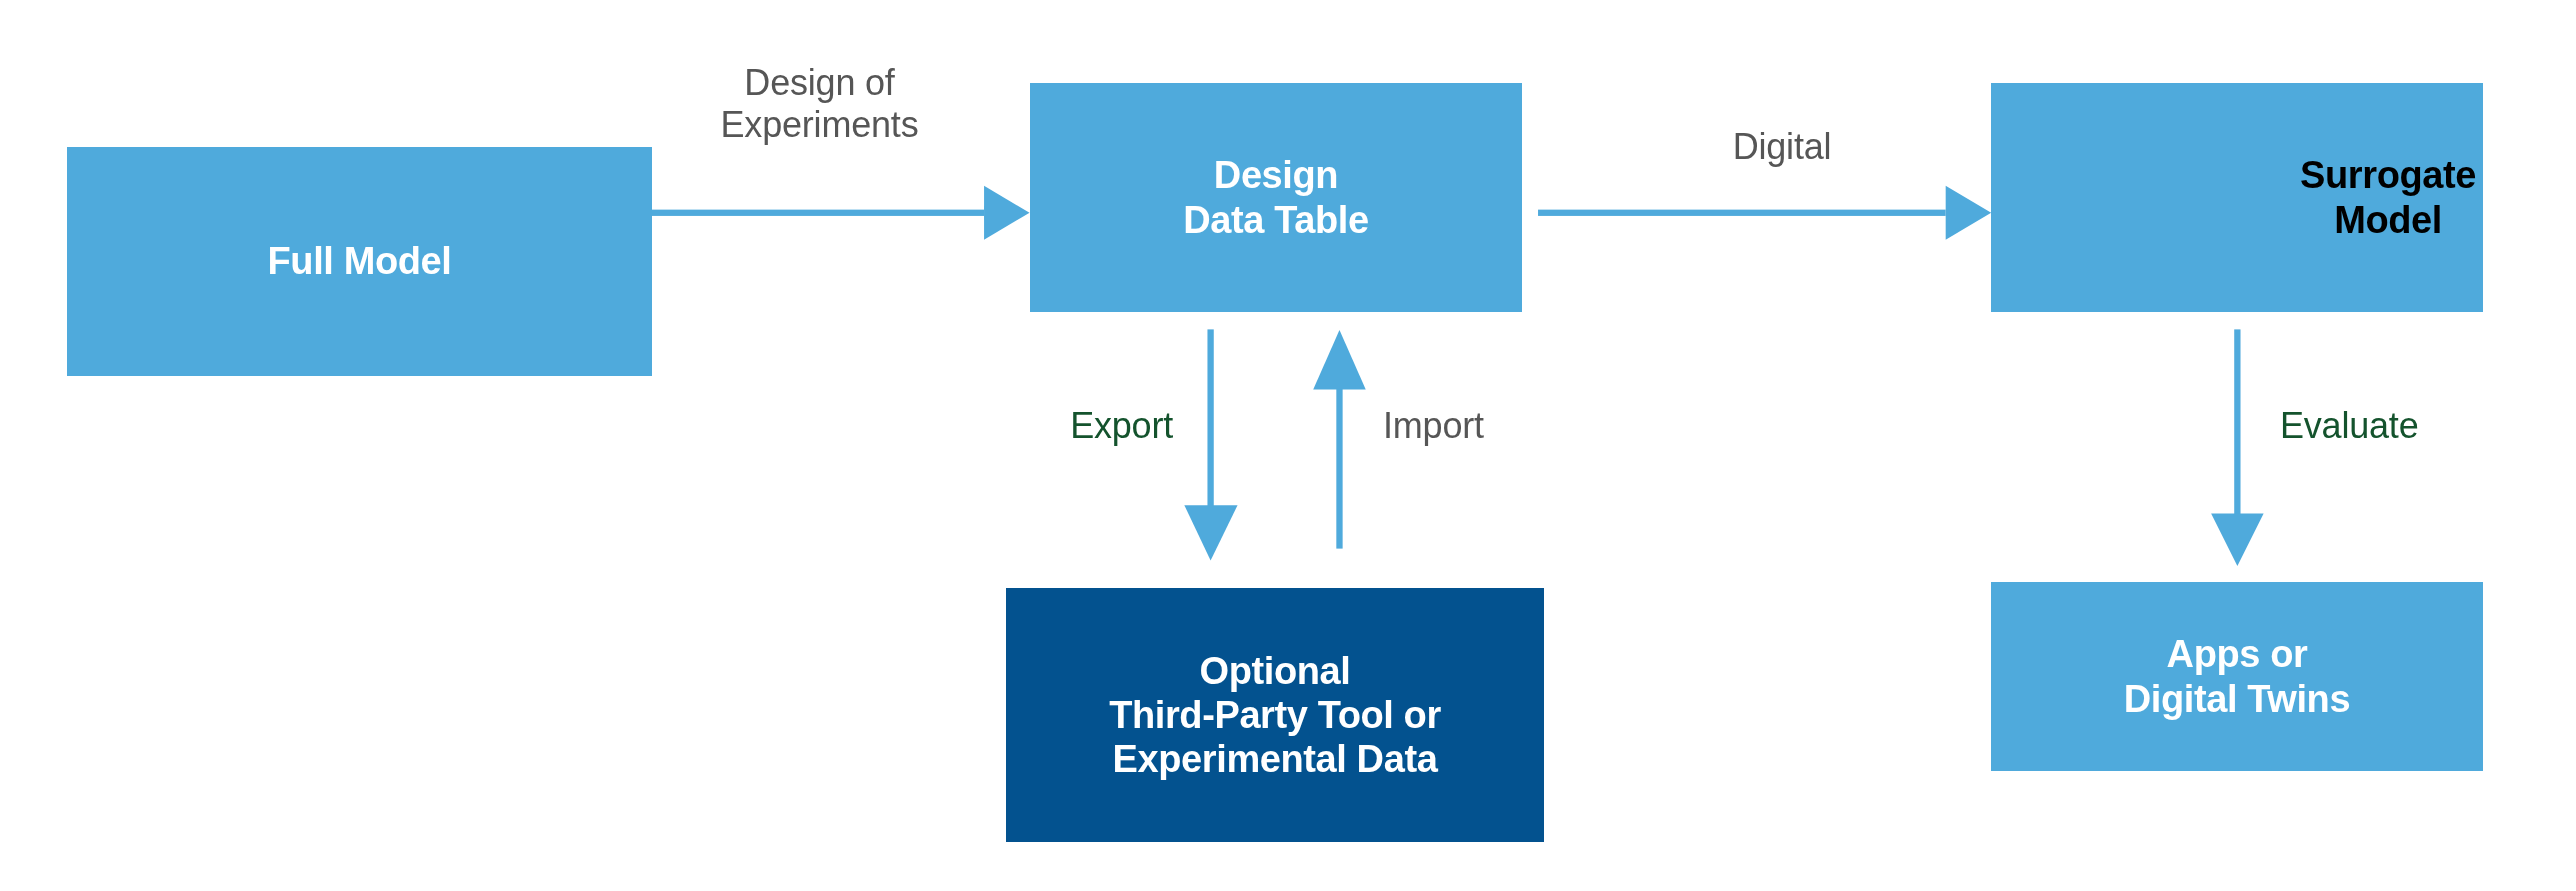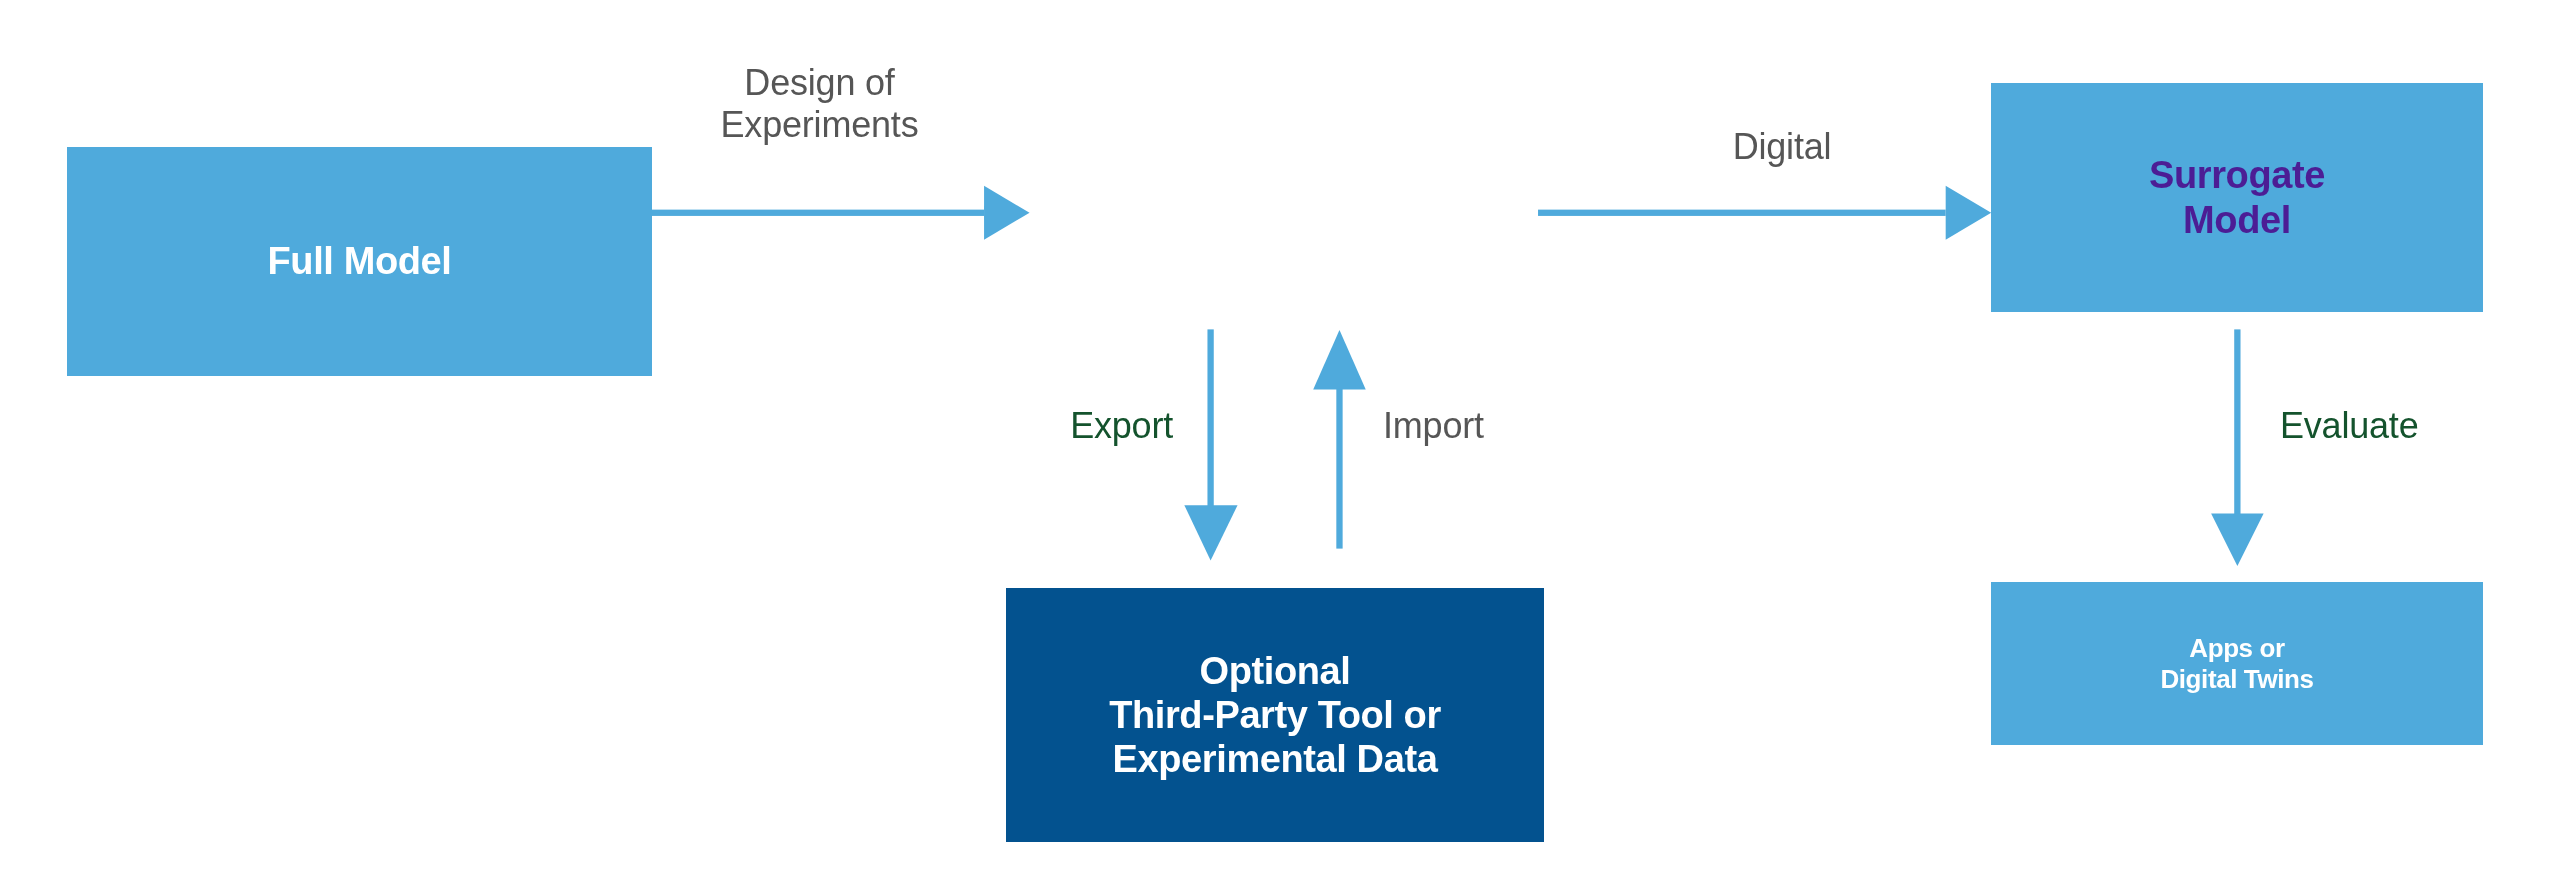--- a/index.html
+++ b/index.html
@@ -46,22 +46,22 @@
   }
   #node-surrogate-model {
     left: 1991px; top: 83px;  width: 492px;  height: 229px;
     font-size: 38px;
   }
   #node-optional-tool {
     left: 1006px; top: 588px;  width: 538px;  height: 254px;
     font-size: 38px;
   }
   #node-apps-digital-twins {
-    left: 1991px; top: 582px;  width: 492px;  height: 163px;
-    font-size: 26px;
+    left: 1991px; top: 582px;  width: 492px;  height: 189px;
+    font-size: 38px;
   }
 
   
   .edge-label {
     position: absolute;
     color: #565656;
     font-size: 36px;
     line-height: 1.16;
     white-space: pre-line;
     letter-spacing: -0.2px;
@@ -122,22 +122,26 @@
     <g>
       <rect class="arrow-shape" x="3190" y="470" width="9" height="267" fill="#4FAADC"></rect>
       <polygon class="arrow-shape" points="3157,733 3232,733 3194.5,808" fill="#4FAADC"></polygon>
     </g>
   </svg>
 
   <div id="node-full-model" class="node light" style="background: rgb(79, 170, 220); color: rgb(255, 255, 255);">
     <span style="white-space: pre-line;">Full Model</span>
   </div>
 
+  <div id="node-design-data-table" class="node light" style="background: rgb(79, 170, 220); color: rgb(255, 255, 255);">
+    <span style="white-space: pre-line;">Design
+Data Table</span>
+  </div>
 
-  <div id="node-surrogate-model" class="node light" style="background: rgb(79, 170, 220); color: #4c1d95;">
+  <div id="node-surrogate-model" class="node light" style="background: rgb(79, 170, 220); color: #000000; justify-content: flex-end;">
     <span style="white-space: pre-line;">Surrogate
 Model</span>
   </div>
 
   <div id="node-optional-tool" class="node dark" style="background: rgb(3, 82, 143); color: rgb(255, 255, 255);">
     <span style="white-space: pre-line;">Optional
 Third-Party Tool or
 Experimental Data</span>
   </div>
 

